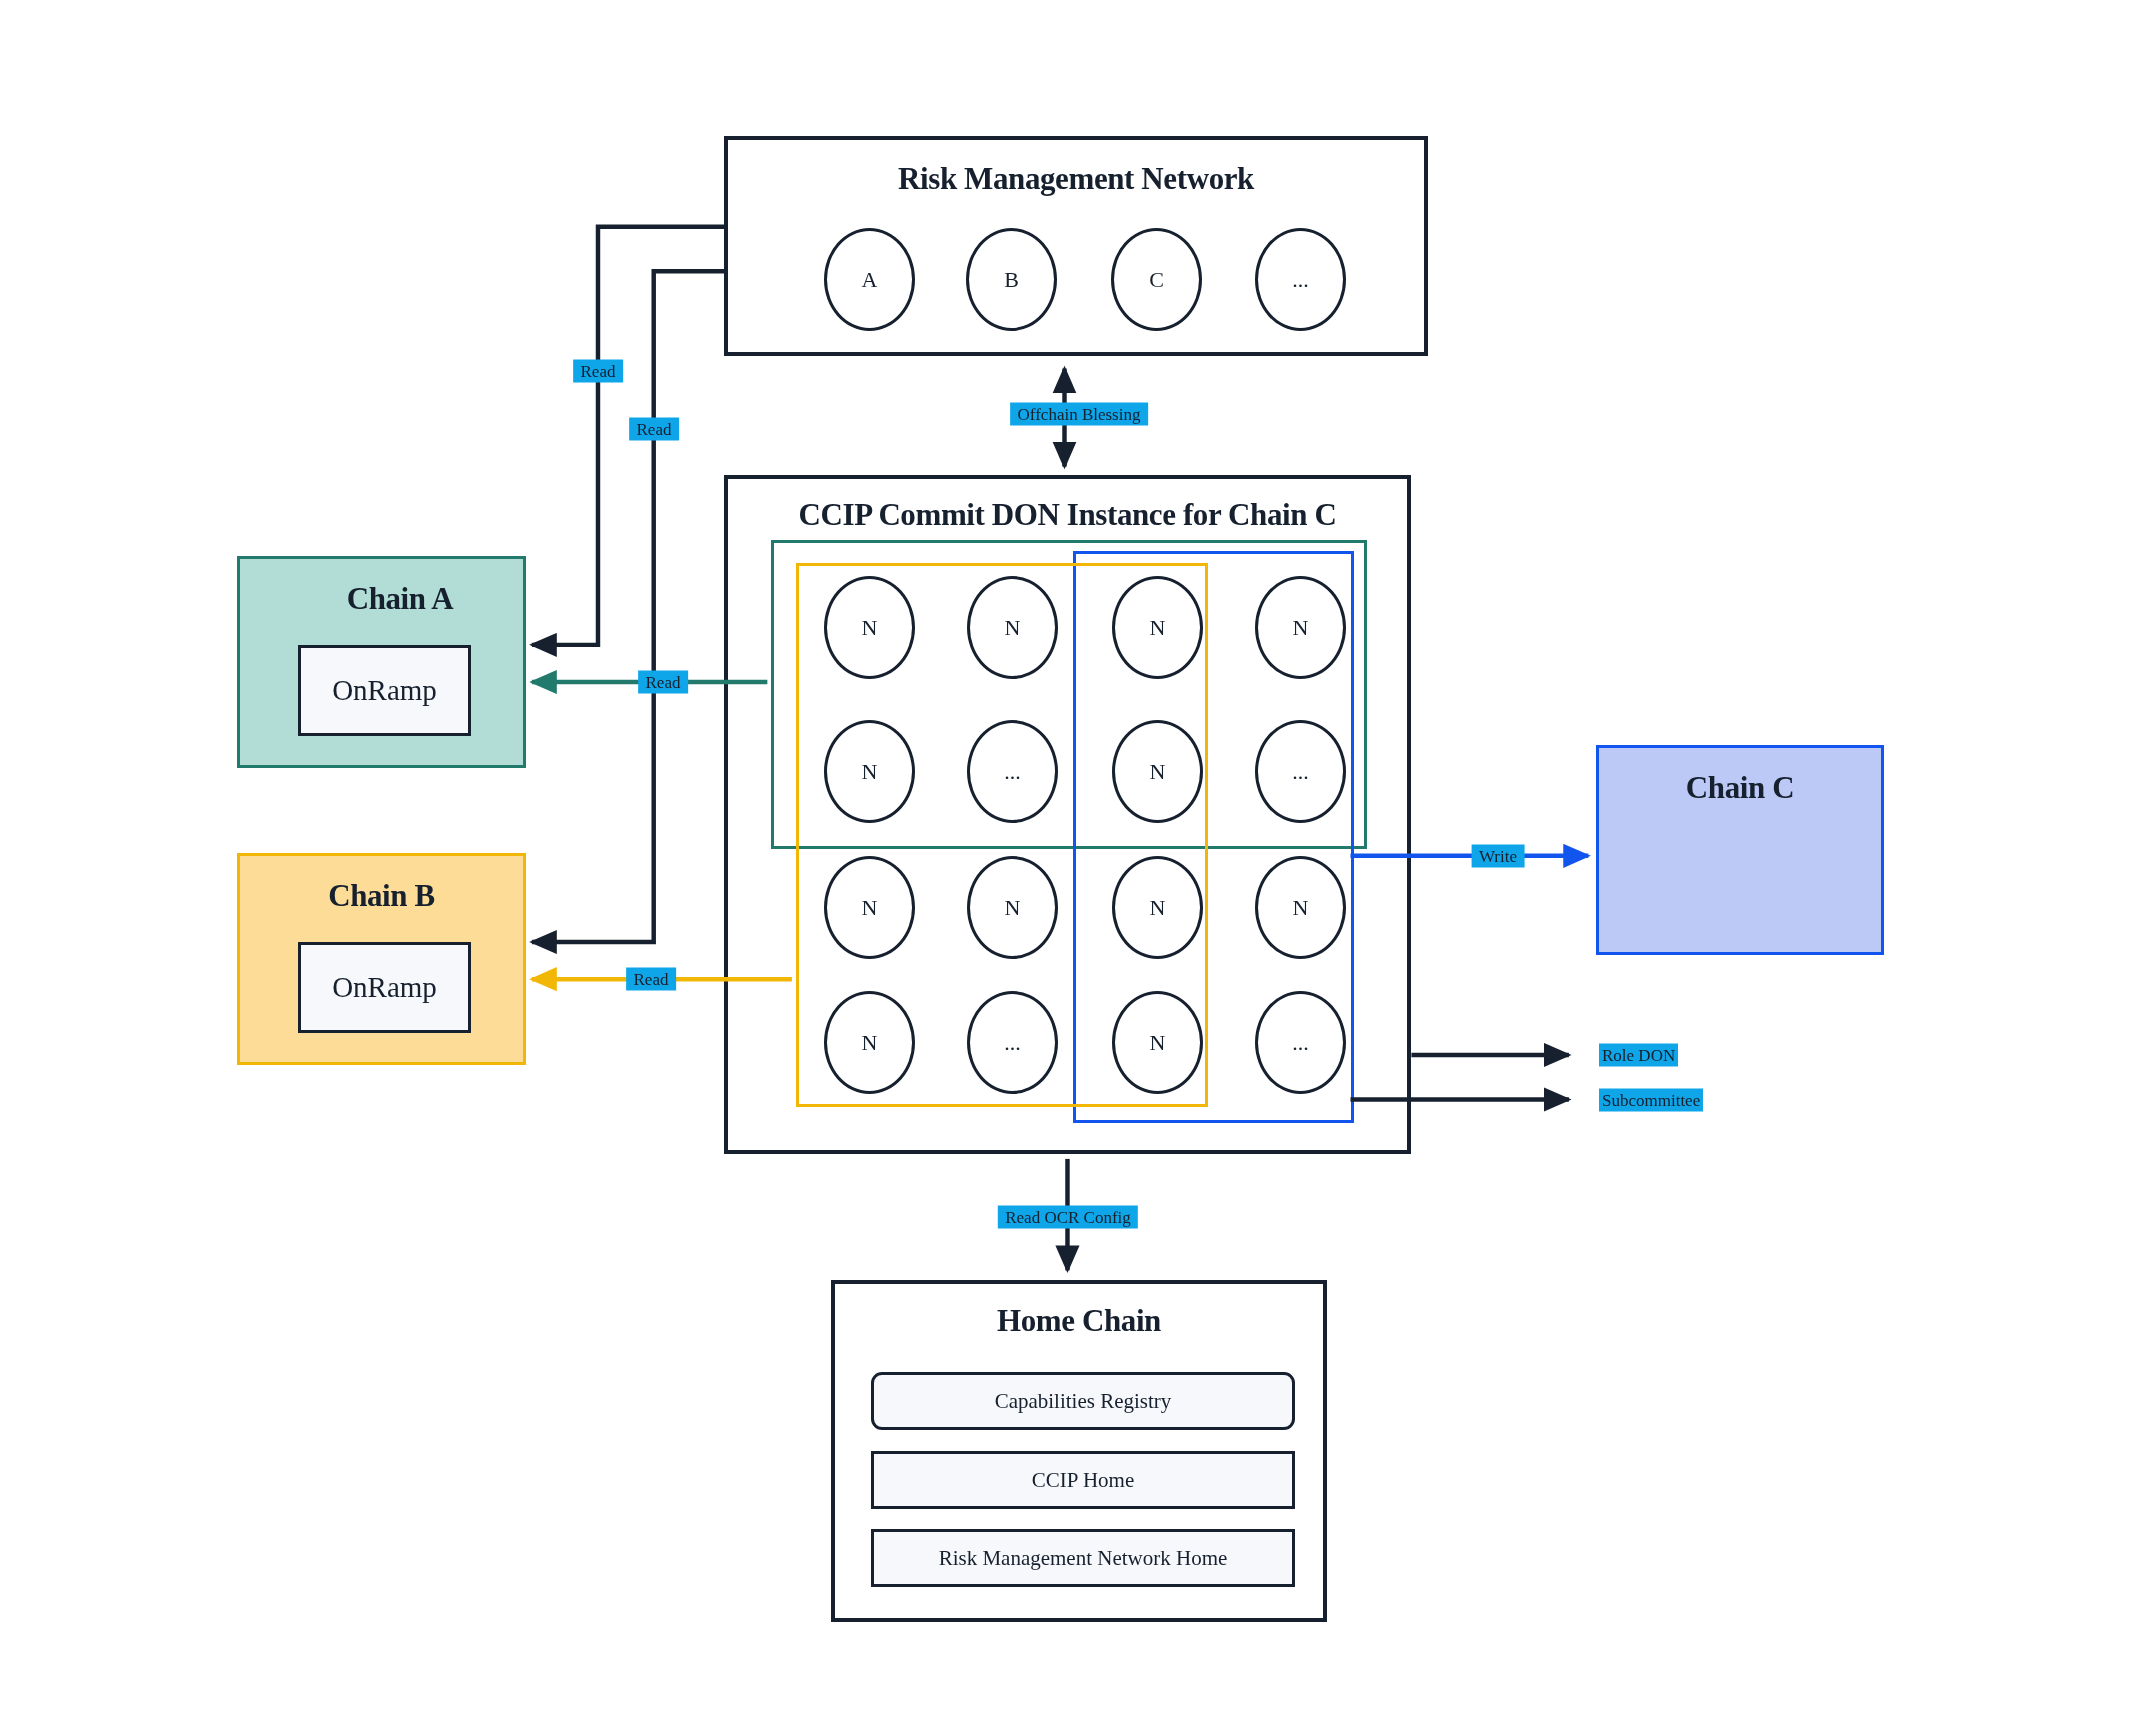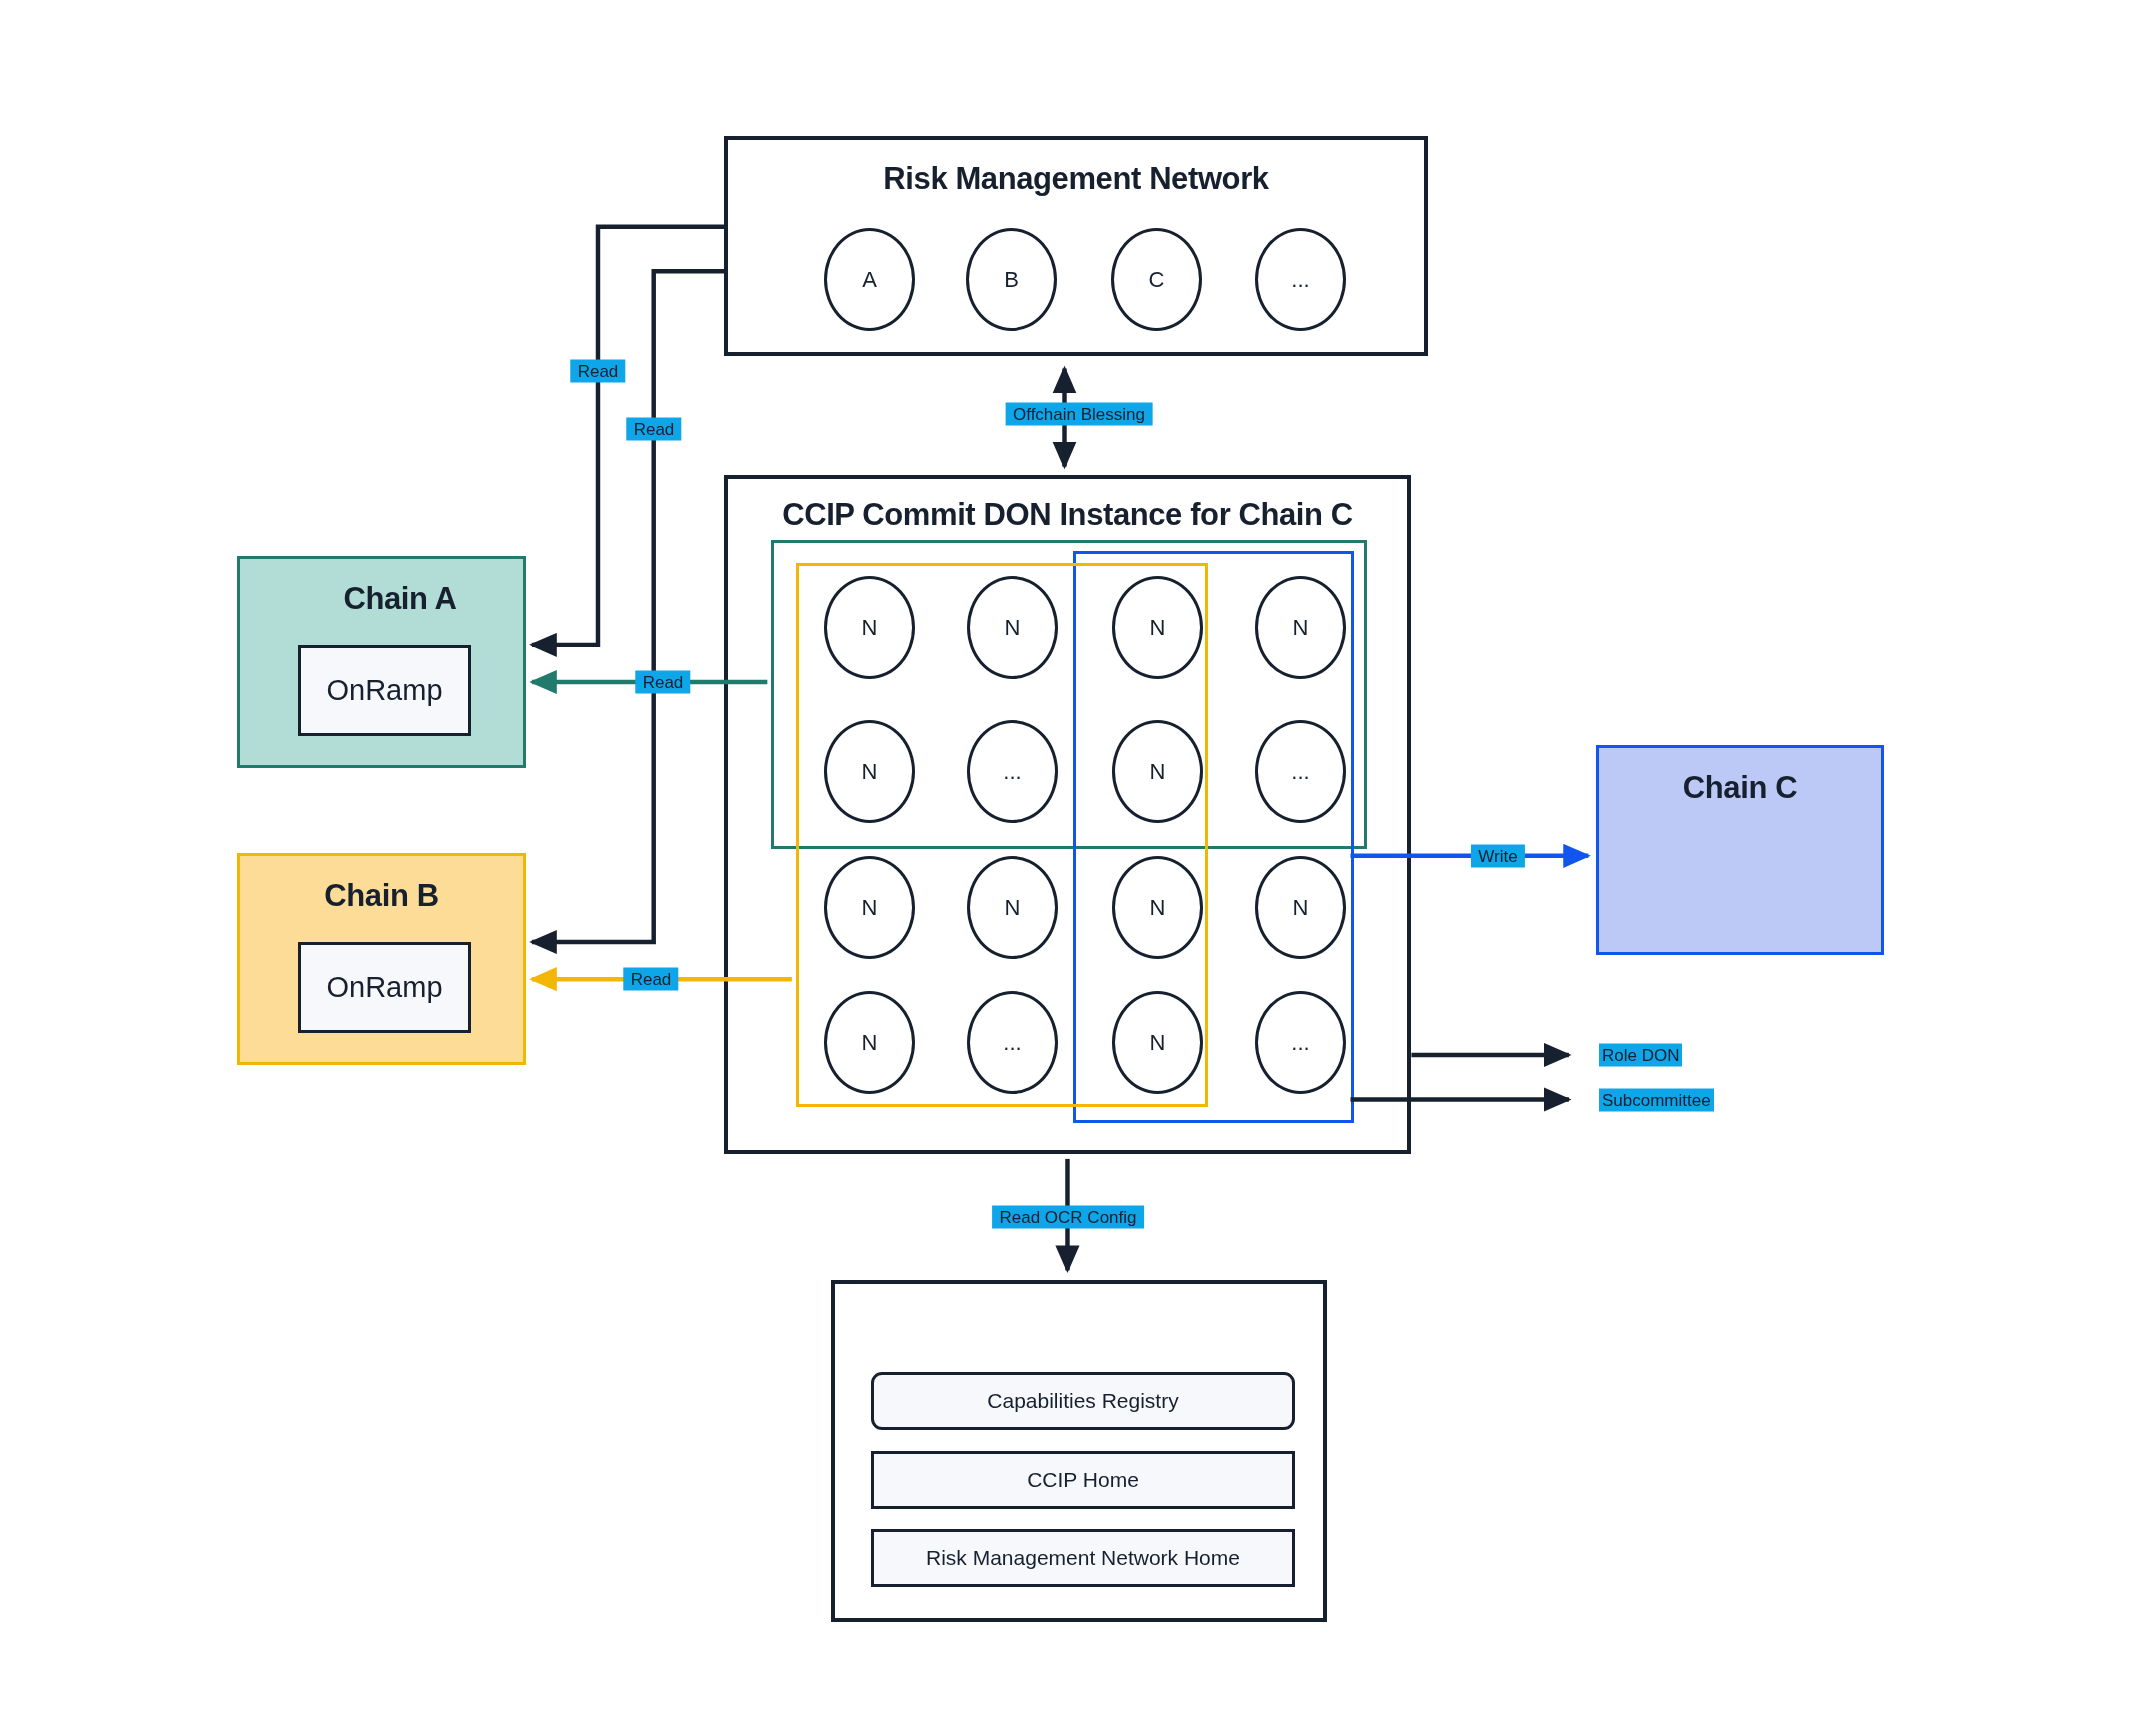--- a/index.html
+++ b/index.html
@@ -1,18 +1,18 @@
 <!DOCTYPE html>
 <html style="font-size:12px"><head>
 <meta charset="utf-8">
 <style>
   html,body{margin:0;padding:0;background:#ffffff;}
   #canvas{
     position:relative;width:1947px;height:1731px;background:#ffffff;overflow:hidden;
-    font-family:Liberation Sans, sans-serif;color:#16202e;
+    font-family:Liberation Serif, serif;color:#16202e;
   }
   .box{position:absolute;box-sizing:border-box;background:#ffffff;border:4.5px solid #16202e;}
   .chain-box{position:absolute;box-sizing:border-box;border:3.7px solid;}
   .box-title{
     text-align:center;font-size:31px;font-weight:700;letter-spacing:-0.4px;
     color:#16202e;white-space:nowrap;
   }
   .subrect{position:absolute;box-sizing:border-box;border:3.7px solid;background:transparent;}
   .node{
     position:absolute;box-sizing:border-box;width:91px;height:103px;
@@ -123,20 +123,21 @@
   <div class="chain-box z1" style="left:237px;top:853px;width:289px;height:212px;background:#fcdc96;border-color:#f2b705;">
     <div class="box-title" style="margin-top:22px;">Chain B</div>
     <div class="inner-panel" style="left:58px;top:86px;width:173px;height:91px;">OnRamp</div>
   </div>
 
   <div class="chain-box z1" style="left:1596px;top:745px;width:288px;height:210px;background:#bcc9f7;border-color:#1255ee;">
     <div class="box-title" style="margin-top:22px;">Chain C</div>
   </div>
 
   <div class="box z1" style="left:831px;top:1280px;width:496px;height:342px;">
+    <div class="box-title" style="margin-top:19.3px;">Home Chain</div>
     <div class="inner-panel" style="left:36px;top:88px;width:424px;height:58px;font-size:21px;border-radius:11px;">Capabilities Registry</div>
     <div class="inner-panel" style="left:36px;top:167px;width:424px;height:58px;font-size:21px;">CCIP Home</div>
     <div class="inner-panel" style="left:36px;top:245px;width:424px;height:58px;font-size:21px;">Risk Management Network Home</div>
   </div>
 
   <svg id="wires" width="2129" height="1731" viewBox="0 0 2866 2330">
     <defs>
       <marker id="ah-ink" markerWidth="6.4" markerHeight="5.4" refX="5.6" refY="2.7" orient="auto">
           <path d="M0,0 L6.2,2.7 L0,5.4 Z" fill="#16202e"></path>
         </marker>

